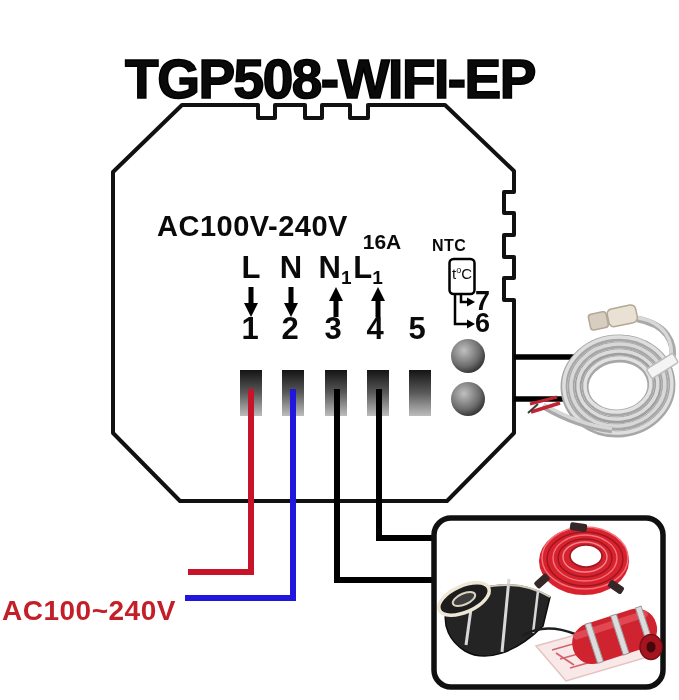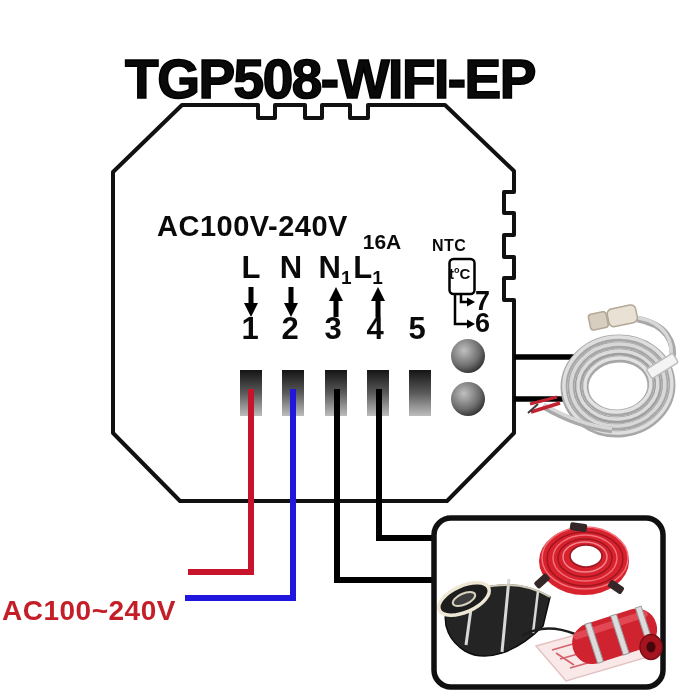--- a/index.html
+++ b/index.html
@@ -12,21 +12,21 @@
     left:0;top:6px;width:660px;text-align:center;
     font-size:55px;font-weight:900;letter-spacing:-1.5px;margin-top:46px;
     -webkit-text-stroke:1.6px #000;
   }
   .voltage{left:157px;top:184px;font-size:29px;font-weight:700;letter-spacing:.5px;margin-top:28px;}
   .amp{left:322px;top:231px;width:52px;text-align:center;font-size:21px;font-weight:bold;margin-left:34px;}
   .tlabel{top:252px;font-size:31px;font-weight:bold;text-align:center;}
   .tlabel sub{font-size:19px;vertical-align:-6px;font-weight:bold;}
   .tnum{top:313px;width:34px;text-align:center;font-size:31px;font-weight:bold;}
   .ntc{left:432px;top:238px;width:47px;text-align:left;font-size:16px;font-weight:bold;letter-spacing:.5px;}
-  .sensor-sym{left:449px;top:266px;width:26px;font-size:15px;font-weight:700;}
+  .sensor-sym{left:449px;top:266px;width:26px;text-align:center;font-size:15px;font-weight:400;}
   .sensor-sym .sup{font-size:9px;vertical-align:6px;}
   .ntc-num{left:475px;font-size:27px;font-weight:bold;}
   .power-label{left:2px;top:597px;font-size:28px;font-weight:bold;color:#c41e28;letter-spacing:.5px;}
   svg{position:absolute;left:0;top:0;}
 </style>
 </head>
 <body>
 
 <div class="stage">
 

